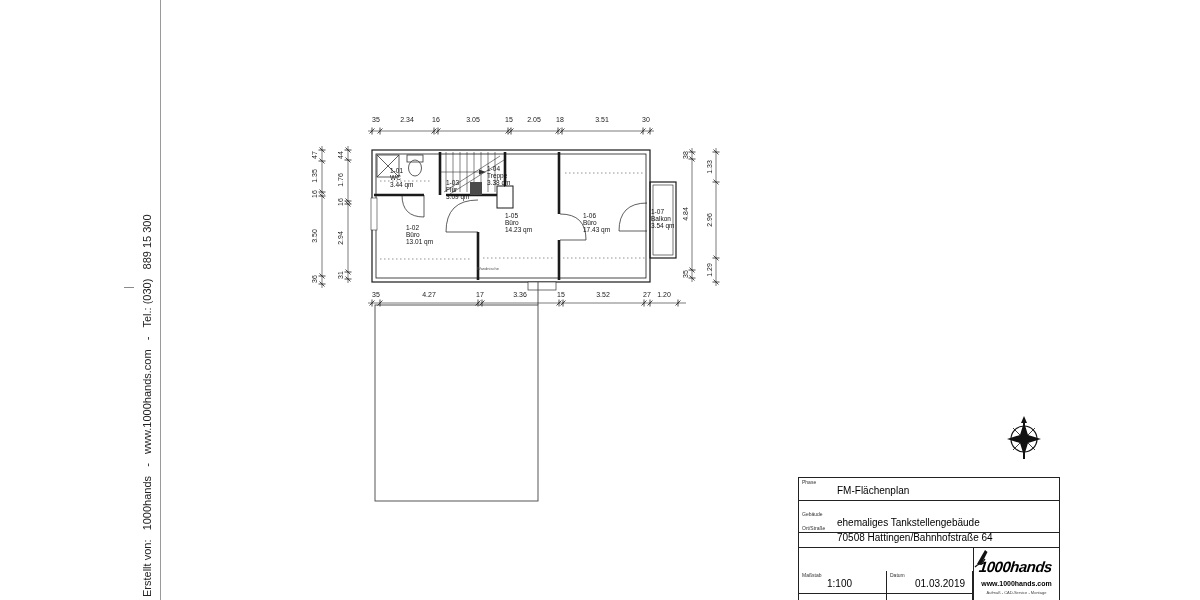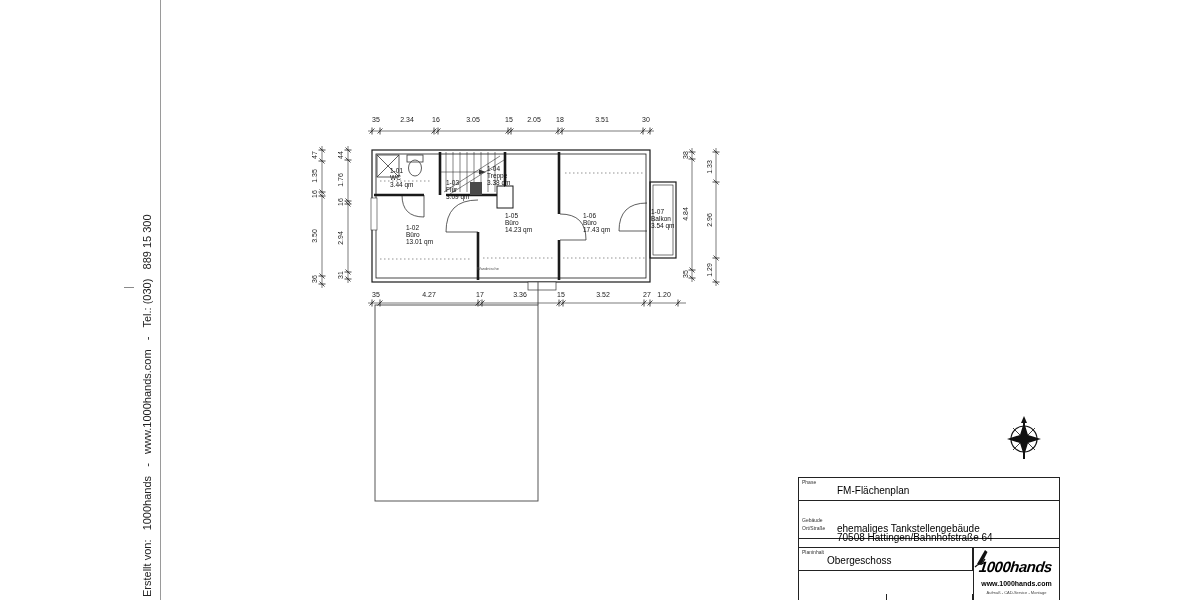--- a/index.html
+++ b/index.html
@@ -235,31 +235,37 @@
     <span>Balkon</span>
     <span>3.54 qm</span>
   </div>
   <span class="tinynote" style="left:477px;top:266px">Wandnische</span>
 
   <div id="tblock">
     <div class="tb-row" style="top:0;height:23px">
       <span class="tb-label">Phase</span>
       <span class="tb-value">FM-Flächenplan</span>
     </div>
-    <div class="tb-row" style="top:38px;height:23px">
+    <div class="tb-row" style="top:32px;height:23px">
       <span class="tb-label">Gebäude</span>
       <span class="tb-value">ehemaliges Tankstellengebäude</span>
     </div>
     <div class="tb-row" style="top:46px;height:24px">
       <span class="tb-label">Ort/Straße</span>
       <span class="tb-value">70508 Hattingen/Bahnhofstraße 64</span>
     </div>
-    <div class="tb-row" style="top:70px;height:23px;width:174px;border-right:1px solid #222">
-      <span class="tb-label">Planinhalt</span>
-      <span class="tb-value-sm">Obergeschoss</span>
+    <div class="tb-row" style="top:93px;height:23px;width:174px;border-right:1px solid #222">
+      <div class="tb-cell" style="left:0;width:88px">
+        <span class="tb-label">Maßstab</span>
+        <span class="tb-value-sm">1:100</span>
+      </div>
+      <div class="tb-cell" style="left:88px;width:86px;border-right:none">
+        <span class="tb-label">Datum</span>
+        <span class="tb-value-sm">01.03.2019</span>
+      </div>
     </div>
 
     <div class="tb-row" style="top:116px;height:24px;width:174px;border-right:1px solid #222">
       <div class="tb-cell" style="left:0;width:88px"></div>
       <div class="tb-cell" style="left:88px;width:86px;border-right:none"></div>
     </div>
     <div id="logo-cell">
       <span id="logo-word">1000hands</span><span id="logo-glyph"><svg width="16" height="20" viewBox="0 0 16 20">
             <path d="M3,16 L11,2 L13.5,4 L7,17 Z" fill="#111"></path>
             <path d="M1,19 C5,15 9,16 11,11" stroke="#111" stroke-width="1.2" fill="none"></path>

